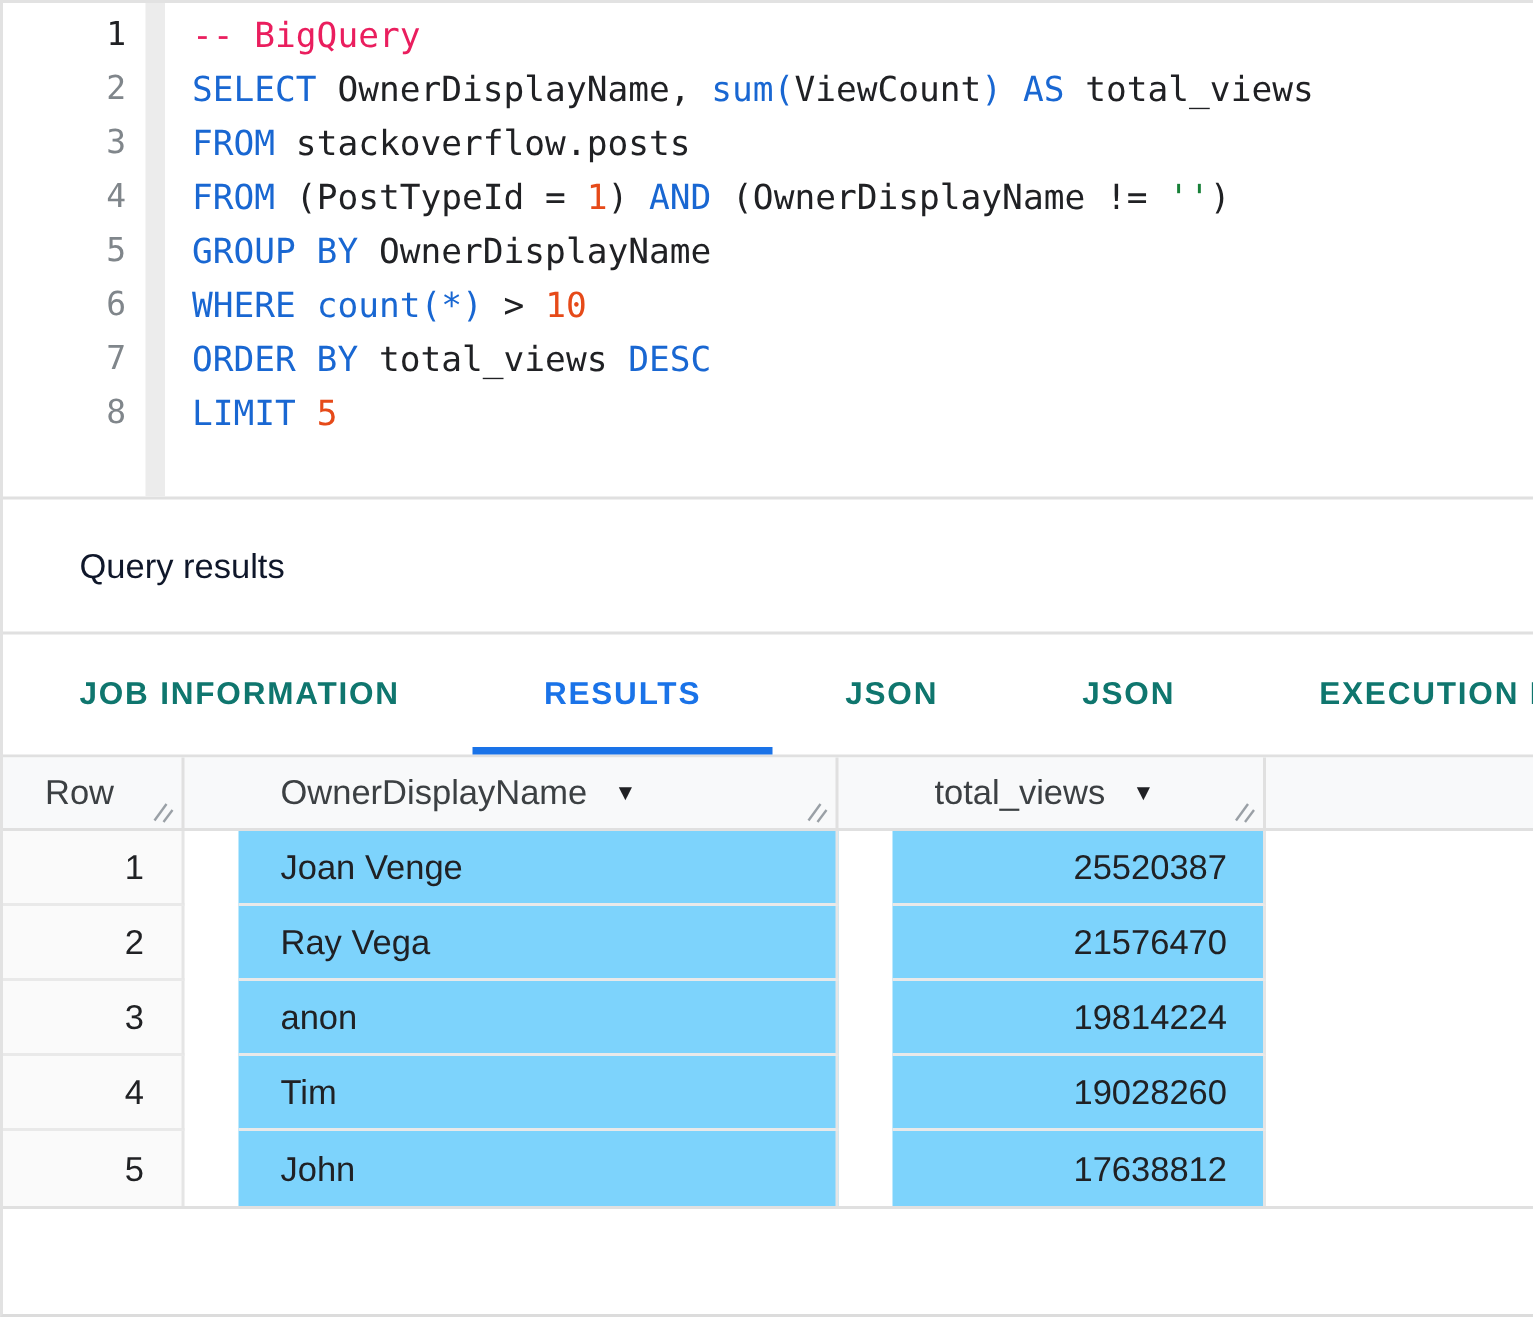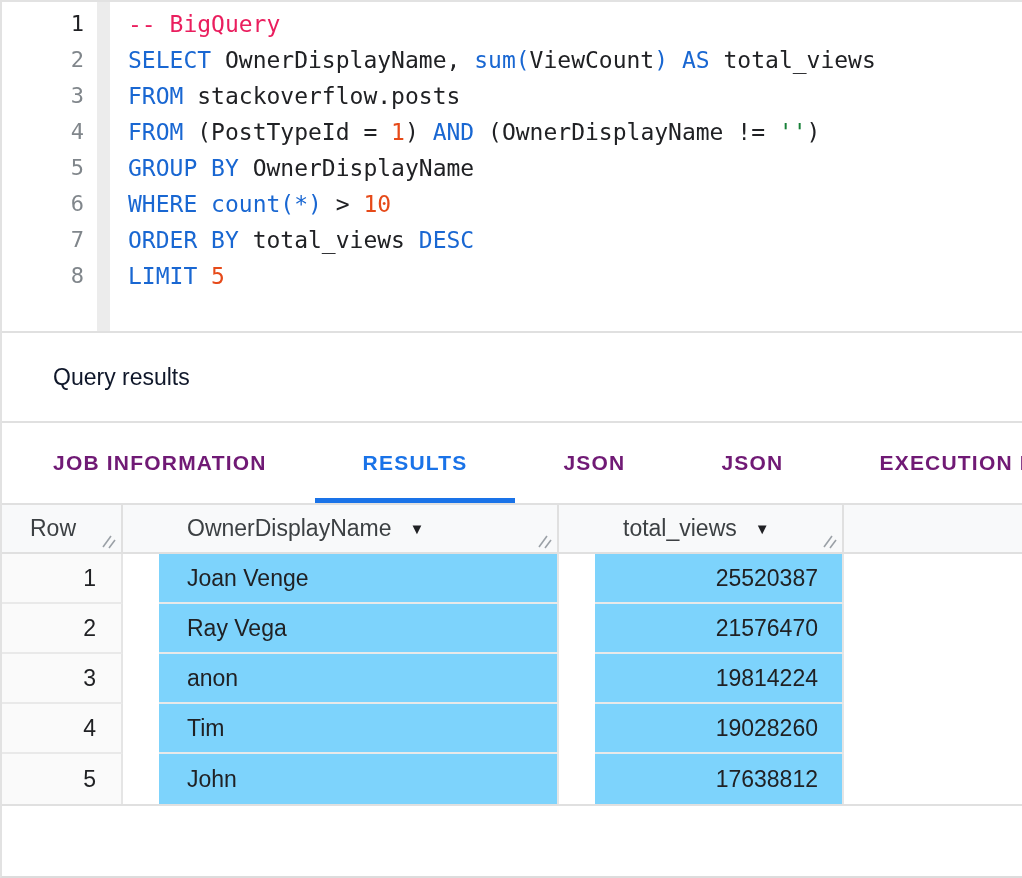--- a/index.html
+++ b/index.html
@@ -19,21 +19,21 @@
   .tok-num{color:#e64a19;}
   .tok-str{color:#188038;}
   .tok-plain{color:#202124;}
 
   
   .results-header{height:88px;display:flex;align-items:center;padding-left:51px;border-bottom:2px solid #e0e0e0;flex:0 0 auto;}
   .results-title{font-size:23px;color:#0f172a;}
 
   
   .tabbar{height:80px;display:flex;align-items:stretch;padding-left:3px;flex:0 0 auto;white-space:nowrap;}
-  .tab{position:relative;display:flex;align-items:center;padding:0 48px;font-size:21px;font-weight:bold;letter-spacing:1.2px;color:#701a75;background:none;border:none;cursor:pointer;font-family:"Liberation Sans",sans-serif;}
+  .tab{position:relative;display:flex;align-items:center;padding:0 48px;font-size:21px;font-weight:bold;letter-spacing:1.2px;color:#0f766e;background:none;border:none;cursor:pointer;font-family:"Liberation Sans",sans-serif;}
   .tab.active{color:#1a73e8;text-align:right;}
   .tab.active::after{content:"";position:absolute;left:0;right:0;bottom:0;height:5px;background:#1a73e8;}
 
   
   .table{border-top:2px solid #e0e0e0;flex:0 0 auto;}
   .thead,.trow{display:grid;grid-template-columns:121px 400px 249px 1fr;gap:36px;}
   .thead{height:47px;background:#f8f9fa;border-bottom:2px solid #e0e0e0;}
   .th{position:relative;display:flex;align-items:center;font-size:23px;color:#3c4043;box-sizing:border-box;}
   .th.bordered{border-right:2px solid #e0e0e0;}
   .th-row{padding-left:28px;}

